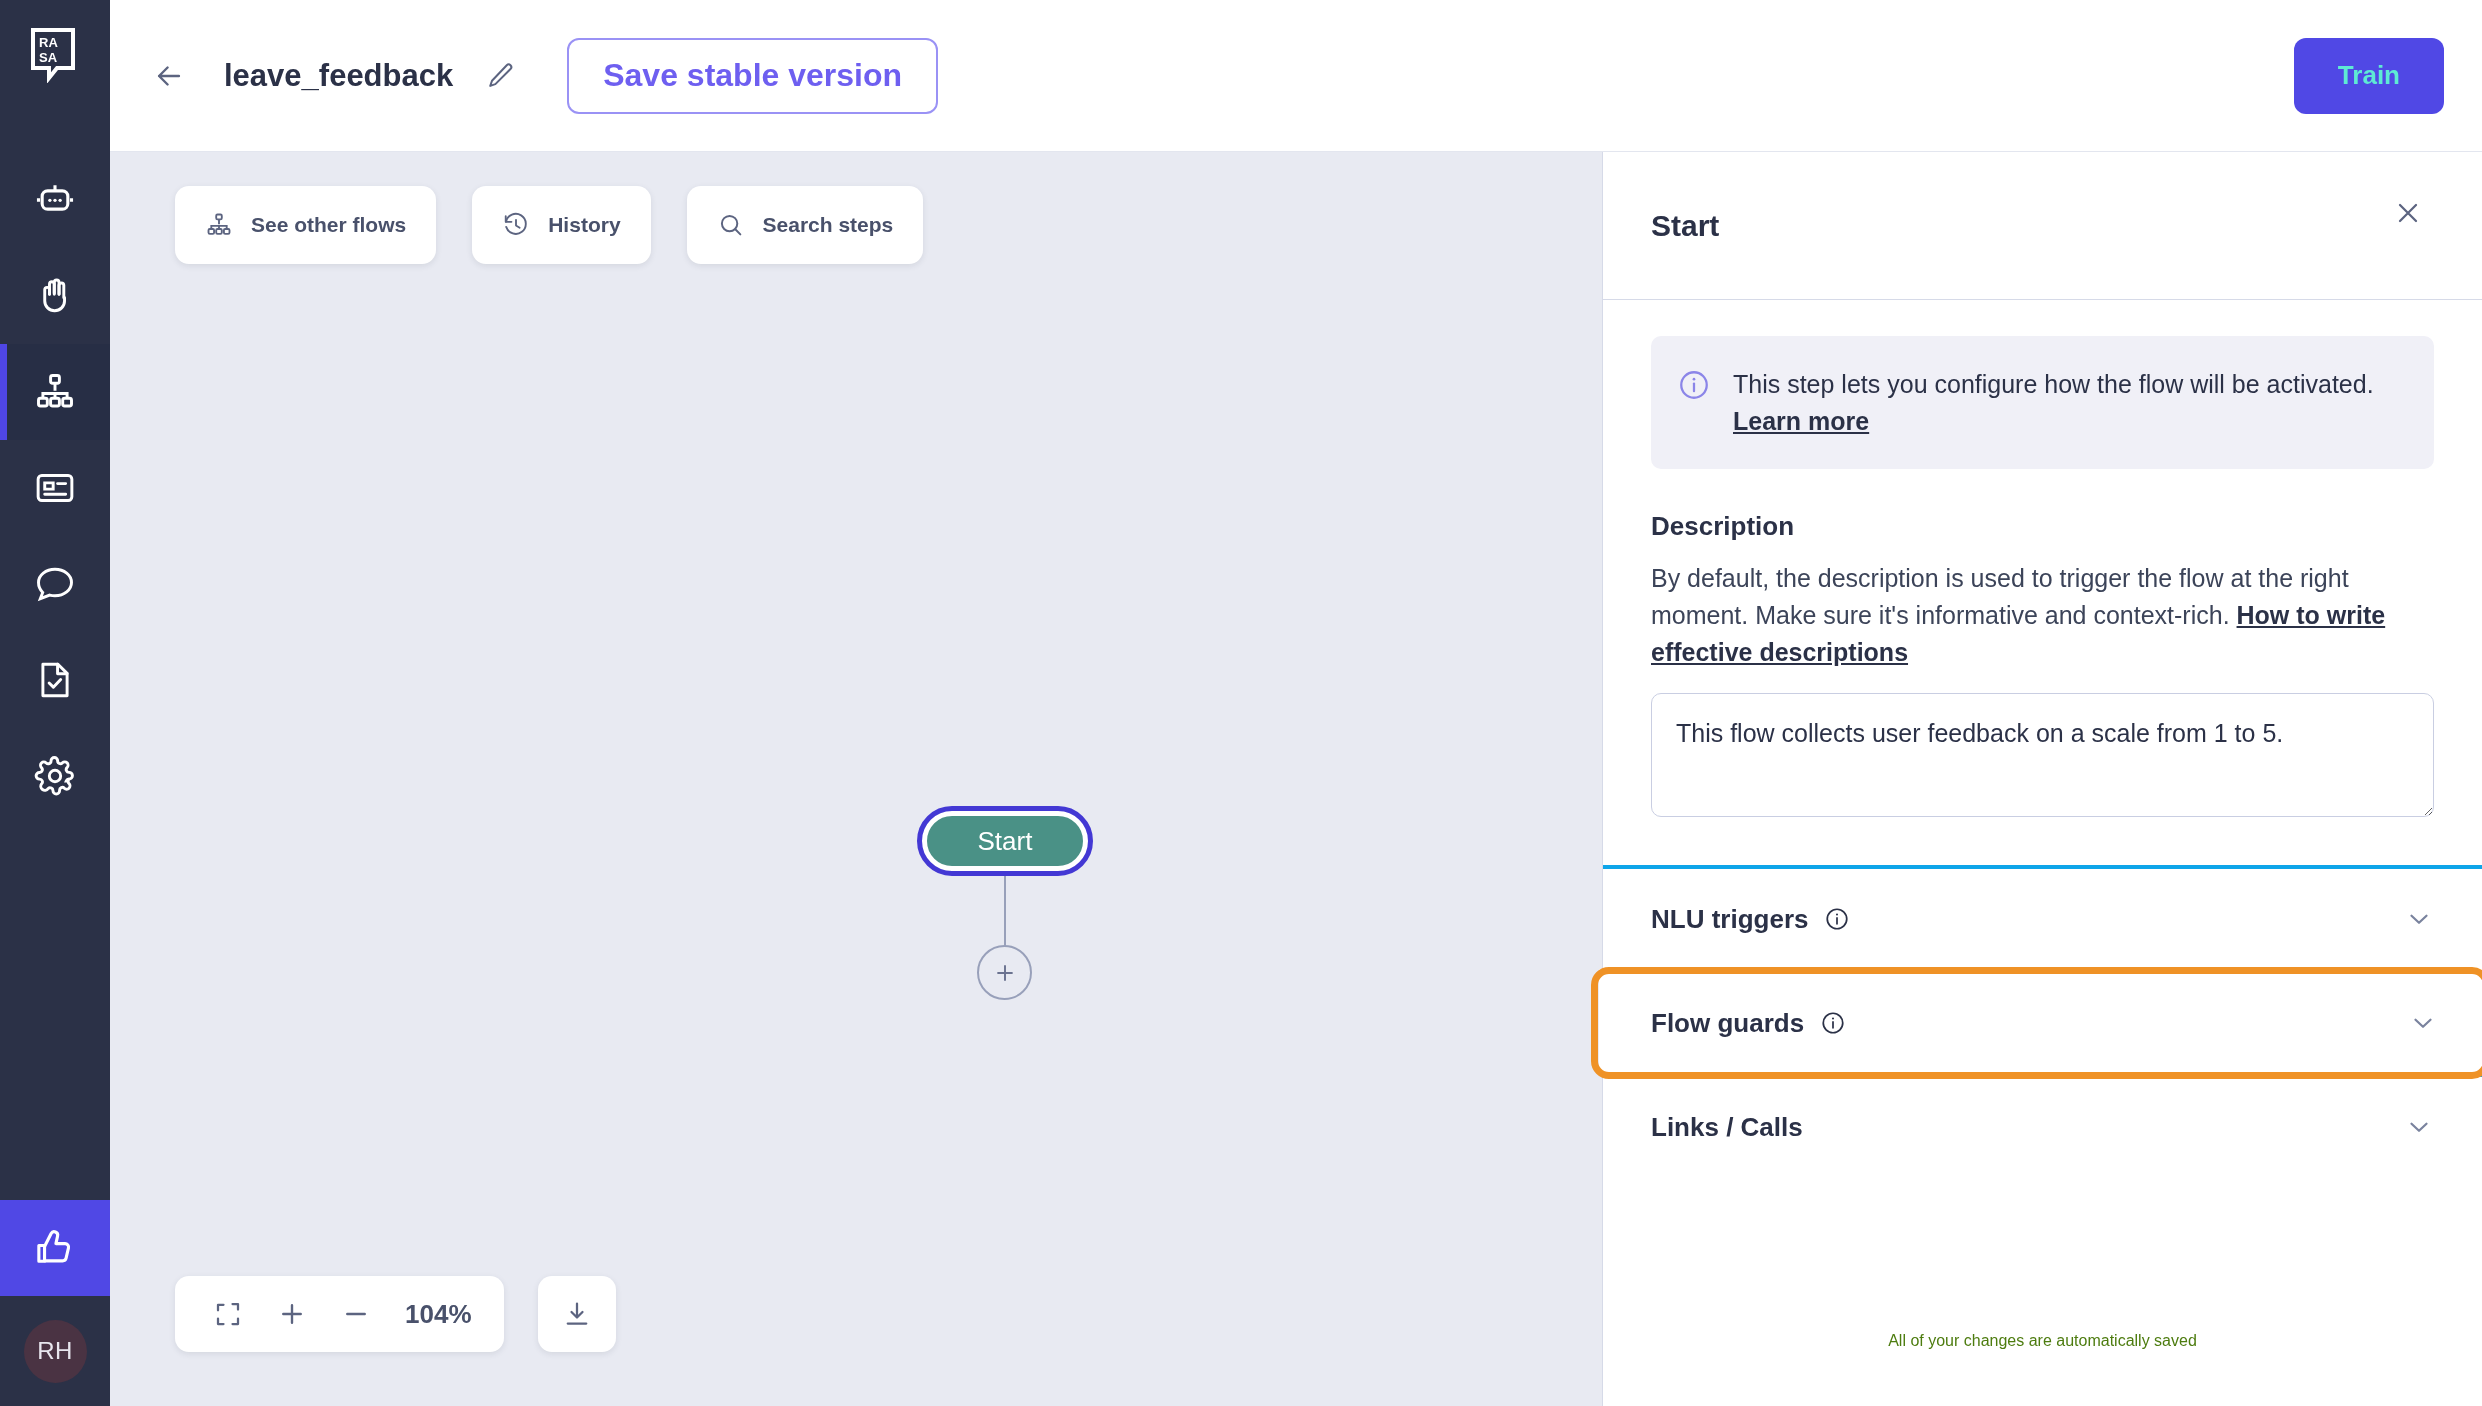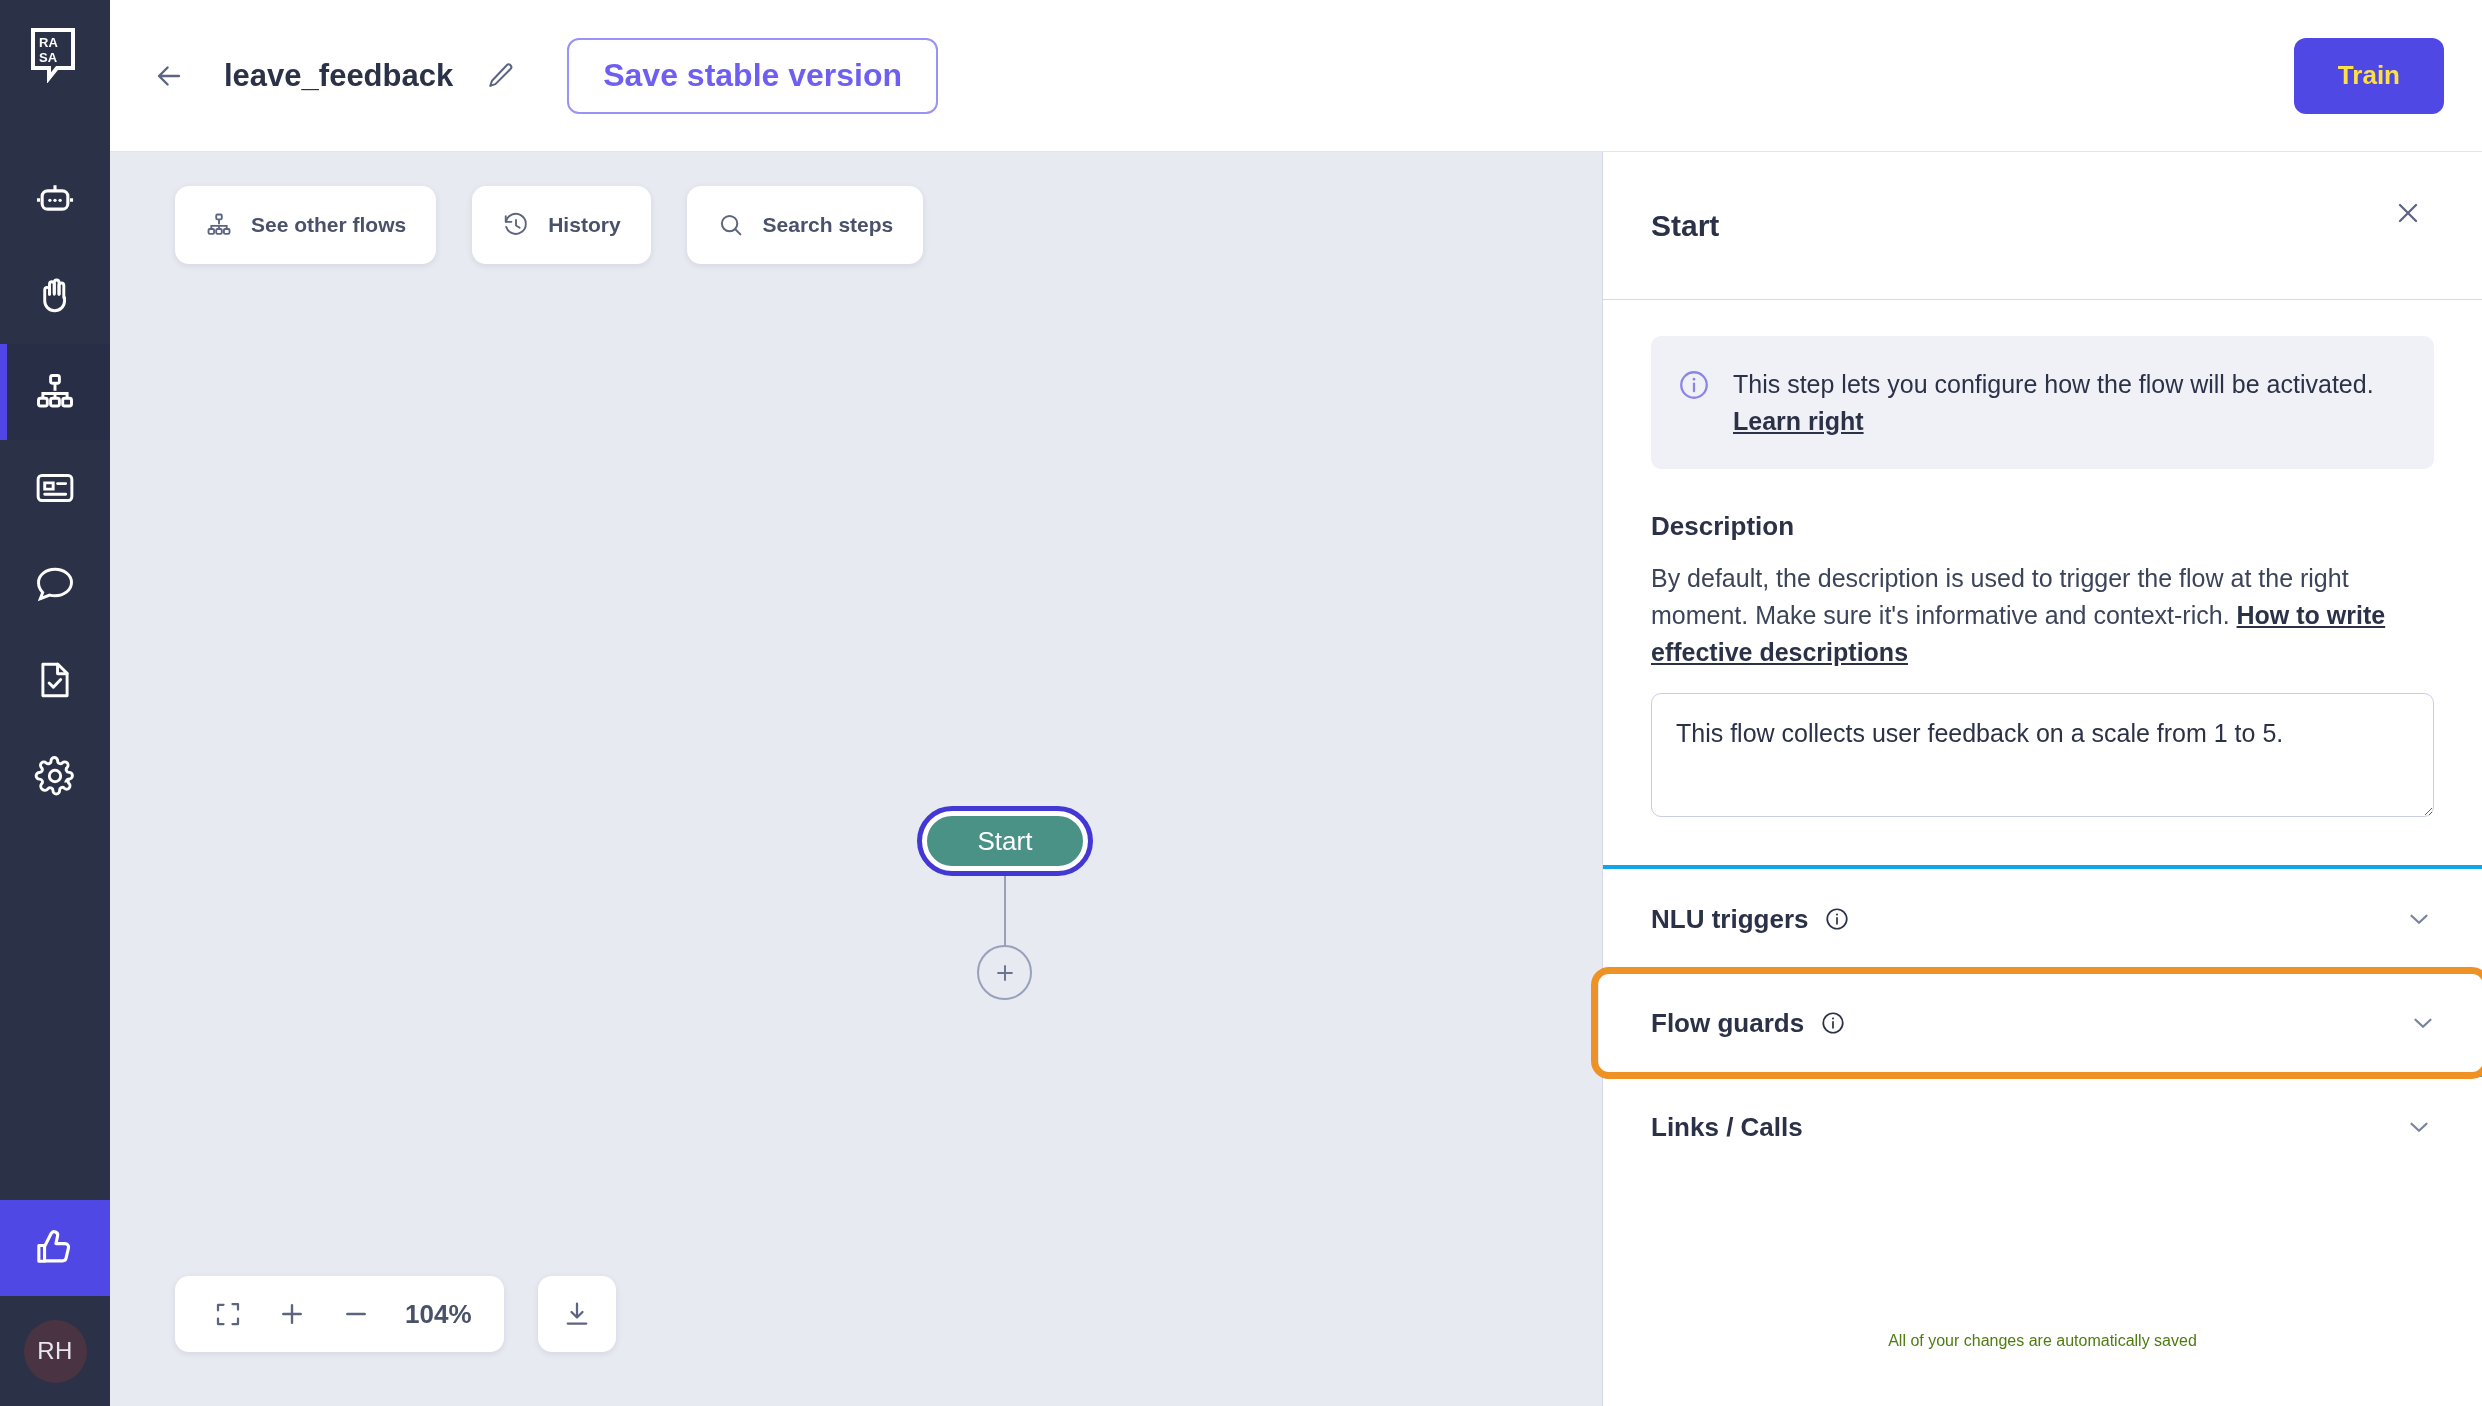--- a/index.html
+++ b/index.html
@@ -79,21 +79,21 @@
     border: 2px solid #9A92F5; border-radius: 12px;
     background: #ffffff; color: #6E5FF0;
     font-size: 32px; font-weight: 700;
     display: flex; align-items: center; justify-content: center;
     cursor: pointer; white-space: nowrap;
     font-family: "Liberation Sans", sans-serif;
   }
   .topbar-spacer { flex: 1 1 auto; }
   .train-btn {
     height: 76px; padding: 0 44px;
-    background: #5048E5; color: #fde047;
+    background: #5048E5; color: #5eead4;
     border: none; border-radius: 12px;
     font-size: 26px; font-weight: 700; cursor: pointer;
     font-family: "Liberation Sans", sans-serif;
   }
 
   
   .body-row { flex: 1 1 auto; display: flex; min-height: 0; }
 
   .canvas {
     position: relative; flex: 1 1 auto;
@@ -415,21 +415,21 @@
           </div>
         </div>
 
         <div class="panel-body">
           <div class="info-banner">
             <svg width="34" height="34" viewBox="0 0 24 24" fill="none" stroke="#8B85E8" stroke-width="1.6" stroke-linecap="round" style="flex:0 0 34px;margin-top:2px">
               <circle cx="12" cy="12" r="9"></circle>
               <path d="M12 11v5.4"></path>
               <circle cx="12" cy="7.9" r=".95" fill="#8B85E8" stroke="none"></circle>
             </svg>
-            <div class="info-banner-text"><span>This step lets you configure how the flow will be activated. </span><a href="#">Learn right</a></div>
+            <div class="info-banner-text"><span>This step lets you configure how the flow will be activated. </span><a href="#">Learn more</a></div>
           </div>
 
           <div class="section-label">Description</div>
           <div class="section-help"><span>By default, the description is used to trigger the flow at the right moment. Make sure it's informative and context-rich. </span><a href="#">How to write effective descriptions</a></div>
 
           <textarea class="desc-textarea" placeholder="Describe what this flow does" style="">This flow collects user feedback on a scale from 1 to 5.</textarea>
         </div>
 
         <div class="accordions">
           <div class="accordion">

